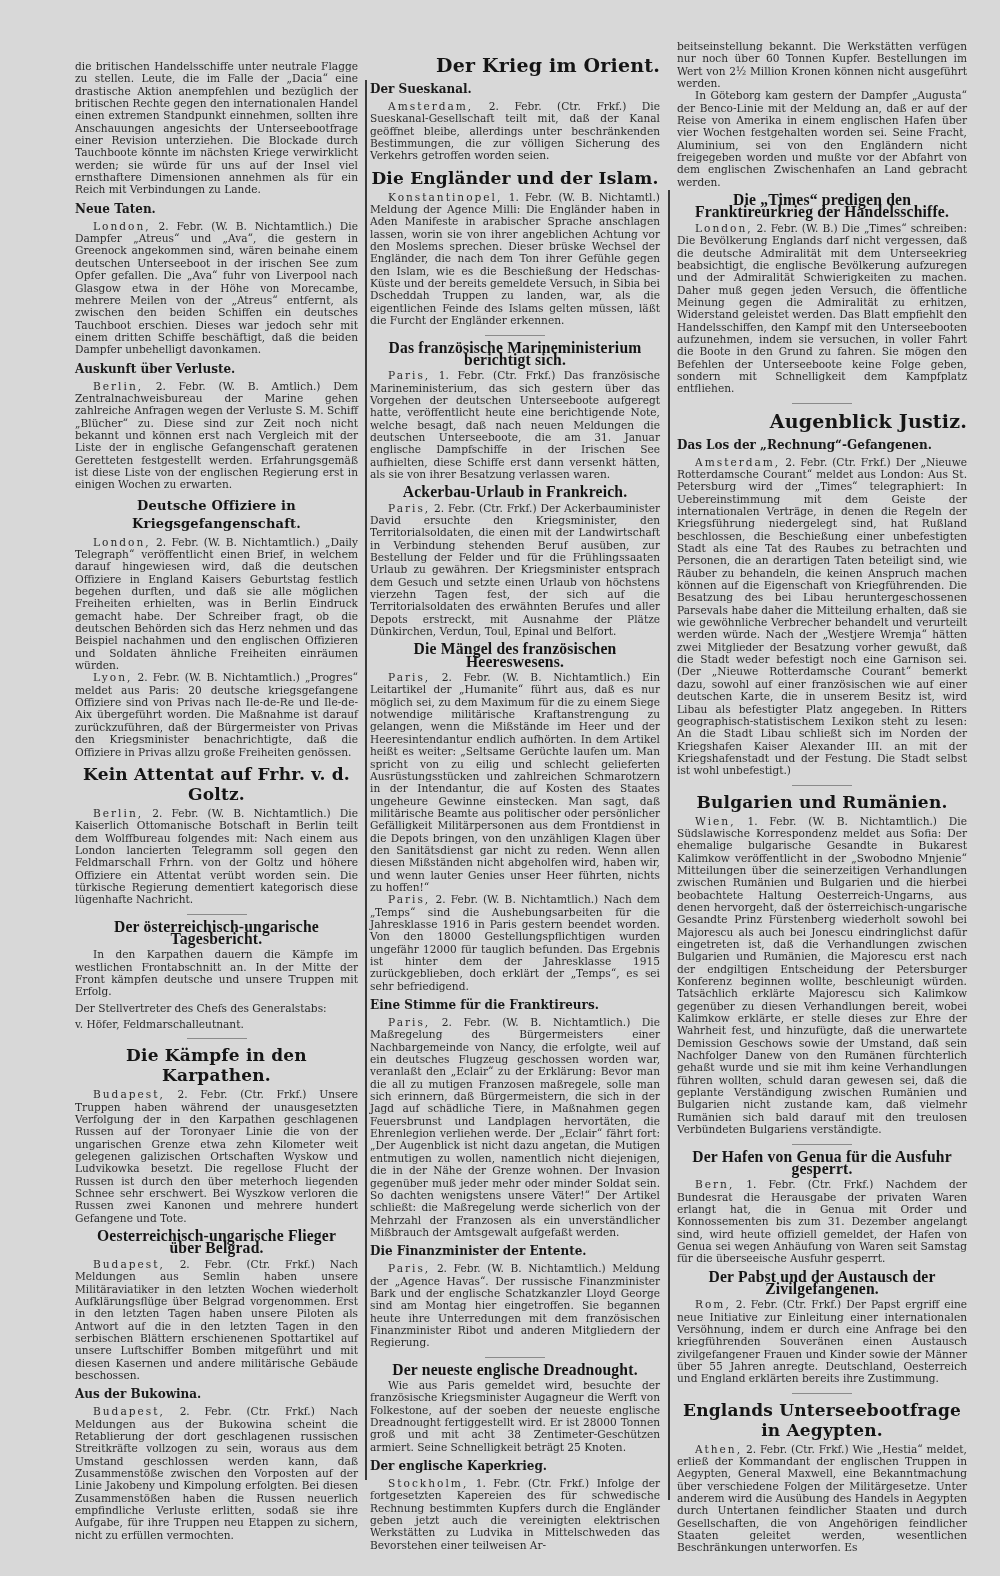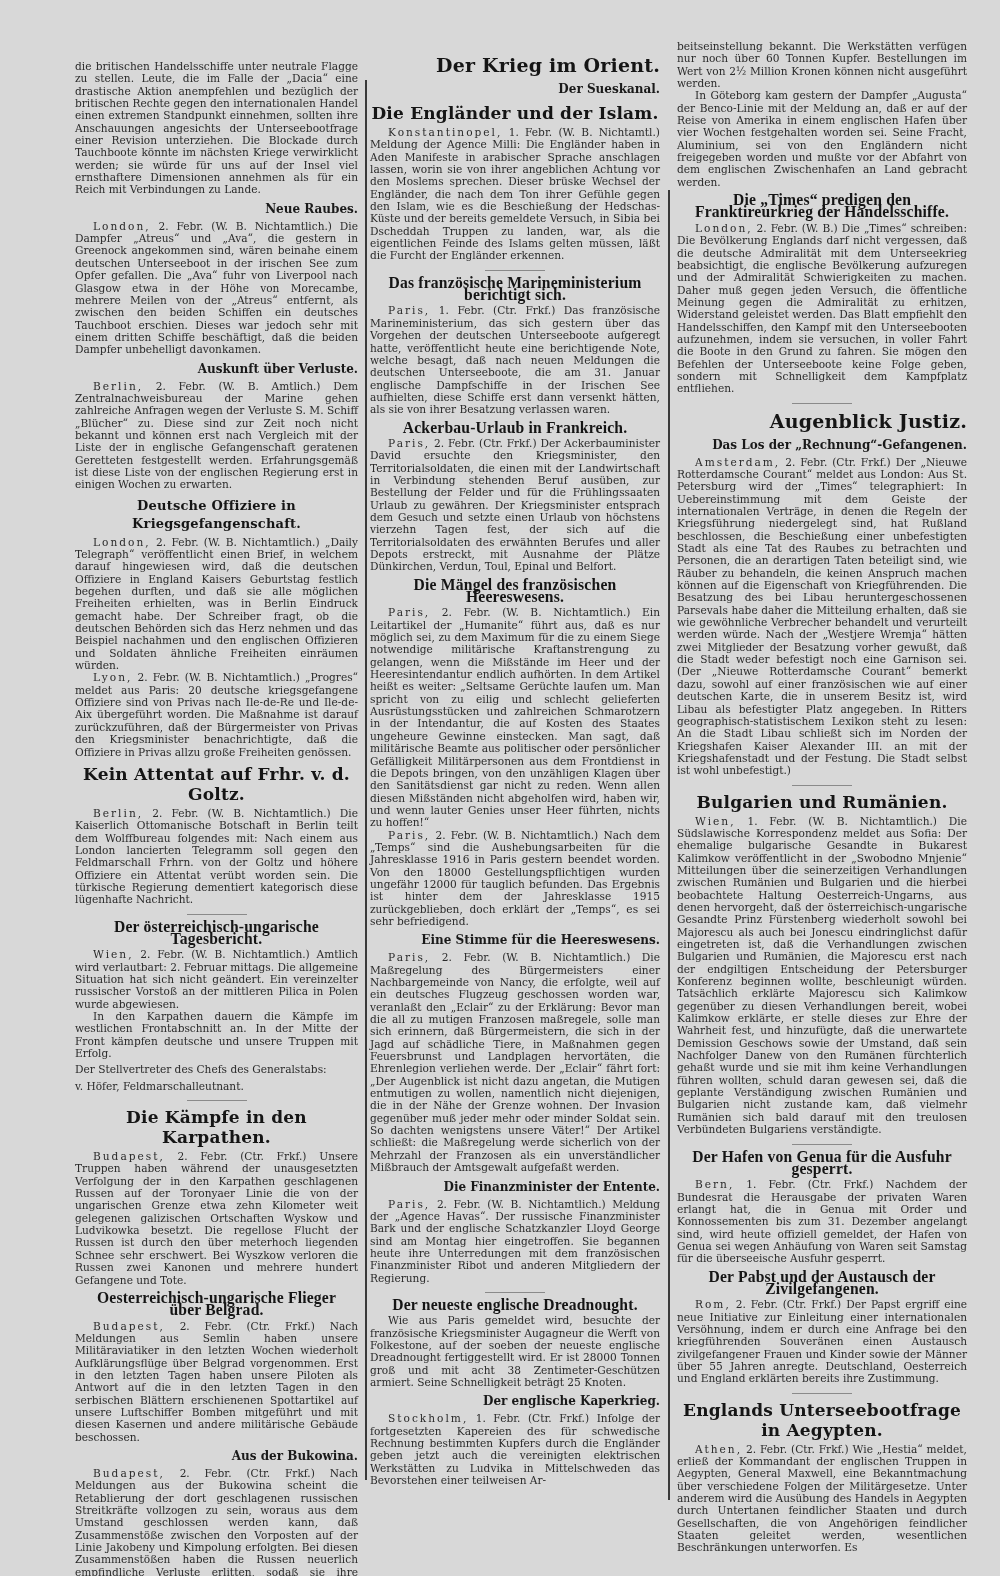--- a/index.html
+++ b/index.html
@@ -31,72 +31,72 @@
   h2 {
     font-family: "DejaVu Serif", serif; font-weight: bold;
     text-align: center; margin: 6px 0 3px 0; letter-spacing: 0.2px;
     color: #151515;
   }
   h2.l { font-size: 17px; line-height: 20px; text-align: center; }
   h2.xl { font-size: 19px; line-height: 22px; text-align: right; }
   h2.m { font-size: 13px; line-height: 18px; }
   h2.cond { font-family: "Liberation Serif", serif; font-size: 17px; transform: scaleX(0.92); }
   h3 {
-    font-weight: bold; text-align: right; font-size: 12px; line-height: 15px;
+    font-weight: bold; text-align: left; font-size: 12px; line-height: 15px;
     margin: 6px 0 3px 0; color: #1a1a1a;
   }
   .sep { width: 60px; height: 1px; background: #8a8a8a; margin: 8px auto 6px auto; }
   .dateline { letter-spacing: 2px; }
   .sig { text-align: left; text-indent: 0; margin-top: 4px; }
 </style>
 </head>
 <body>
 
 <div class="page">
   <div class="rule rule-1"></div>
   <div class="rule rule-2"></div>
   <div class="col col-left">
       <p class="noindent"><span>die britischen Handelsschiffe unter neutrale Flagge zu stellen. Leute, die im Falle der „Dacia“ eine drastische Aktion anempfehlen und bezüglich der britischen Rechte gegen den internationalen Handel einen extremen Standpunkt einnehmen, sollten ihre Anschauungen angesichts der Unterseebootfrage einer Revision unterziehen. Die Blockade durch Tauchboote könnte im nächsten Kriege verwirklicht werden; sie würde für uns auf der Insel viel ernsthaftere Dimensionen annehmen als für ein Reich mit Verbindungen zu Lande.</span></p>
-      <h3>Neue Raubes.</h3>
+      <h3>Neue Taten.</h3>
       <p><span class="dateline">London,</span><span> 2. Febr. (W. B. Nichtamtlich.) Die Dampfer „Atreus“ und „Ava“, die gestern in Greenock angekommen sind, wären beinahe einem deutschen Unterseeboot in der irischen See zum Opfer gefallen. Die „Ava“ fuhr von Liverpool nach Glasgow etwa in der Höhe von Morecambe, mehrere Meilen von der „Atreus“ entfernt, als zwischen den beiden Schiffen ein deutsches Tauchboot erschien. Dieses war jedoch sehr mit einem dritten Schiffe beschäftigt, daß die beiden Dampfer unbehelligt davonkamen.</span></p>
       <h3>Auskunft über Verluste.</h3>
       <p><span class="dateline">Berlin,</span><span> 2. Febr. (W. B. Amtlich.) Dem Zentralnachweisbureau der Marine gehen zahlreiche Anfragen wegen der Verluste S. M. Schiff „Blücher“ zu. Diese sind zur Zeit noch nicht bekannt und können erst nach Vergleich mit der Liste der in englische Gefangenschaft geratenen Geretteten festgestellt werden. Erfahrungsgemäß ist diese Liste von der englischen Regierung erst in einigen Wochen zu erwarten.</span></p>
       <h2 class="m">Deutsche Offiziere in Kriegsgefangenschaft.</h2>
       <p><span class="dateline">London,</span><span> 2. Febr. (W. B. Nichtamtlich.) „Daily Telegraph“ veröffentlicht einen Brief, in welchem darauf hingewiesen wird, daß die deutschen Offiziere in England Kaisers Geburtstag festlich begehen durften, und daß sie alle möglichen Freiheiten erhielten, was in Berlin Eindruck gemacht habe. Der Schreiber fragt, ob die deutschen Behörden sich das Herz nehmen und das Beispiel nachahmen und den englischen Offizieren und Soldaten ähnliche Freiheiten einräumen würden.</span></p>
       <p><span class="dateline">Lyon,</span><span> 2. Febr. (W. B. Nichtamtlich.) „Progres“ meldet aus Paris: 20 deutsche kriegsgefangene Offiziere sind von Privas nach Ile-de-Re und Ile-de-Aix übergeführt worden. Die Maßnahme ist darauf zurückzuführen, daß der Bürgermeister von Privas den Kriegsminister benachrichtigte, daß die Offiziere in Privas allzu große Freiheiten genössen.</span></p>
       <h2 class="l">Kein Attentat auf Frhr. v. d. Goltz.</h2>
       <p><span class="dateline">Berlin,</span><span> 2. Febr. (W. B. Nichtamtlich.) Die Kaiserlich Ottomanische Botschaft in Berlin teilt dem Wolffbureau folgendes mit: Nach einem aus London lancierten Telegramm soll gegen den Feldmarschall Frhrn. von der Goltz und höhere Offiziere ein Attentat verübt worden sein. Die türkische Regierung dementiert kategorisch diese lügenhafte Nachricht.</span></p>
       <div class="sep"></div>
       <h2 class="cond">Der österreichisch-ungarische Tagesbericht.</h2>
-      <p><span class="dateline">Wien,</span><span> 2. Febr. (W. B. Nichtamtlich.) Amtlich wird verlautbart: 2. Februar mittags. Die allgemeine Situation hat sich nicht geändert. Ein vereinzelter russischer Vorstoß an der mittleren Pilica in Polen wurde abgewiesen.</span></p>
       <p><span>In den Karpathen dauern die Kämpfe im westlichen Frontabschnitt an. In der Mitte der Front kämpfen deutsche und unsere Truppen mit Erfolg.</span></p>
       <p class="sig">Der Stellvertreter des Chefs des Generalstabs:</p>
       <p class="sig">v. Höfer, Feldmarschalleutnant.</p>
       <div class="sep"></div>
       <h2 class="l">Die Kämpfe in den Karpathen.</h2>
       <p><span class="dateline">Budapest,</span><span> 2. Febr. (Ctr. Frkf.) Unsere Truppen haben während der unausgesetzten Verfolgung der in den Karpathen geschlagenen Russen auf der Toronyaer Linie die von der ungarischen Grenze etwa zehn Kilometer weit gelegenen galizischen Ortschaften Wyskow und Ludvikowka besetzt. Die regellose Flucht der Russen ist durch den über meterhoch liegenden Schnee sehr erschwert. Bei Wyszkow verloren die Russen zwei Kanonen und mehrere hundert Gefangene und Tote.</span></p>
       <h2 class="cond">Oesterreichisch-ungarische Flieger über Belgrad.</h2>
       <p><span class="dateline">Budapest,</span><span> 2. Febr. (Ctr. Frkf.) Nach Meldungen aus Semlin haben unsere Militäraviatiker in den letzten Wochen wiederholt Aufklärungsflüge über Belgrad vorgenommen. Erst in den letzten Tagen haben unsere Piloten als Antwort auf die in den letzten Tagen in den serbischen Blättern erschienenen Spottartikel auf unsere Luftschiffer Bomben mitgeführt und mit diesen Kasernen und andere militärische Gebäude beschossen.</span></p>
       <h3>Aus der Bukowina.</h3>
       <p><span class="dateline">Budapest,</span><span> 2. Febr. (Ctr. Frkf.) Nach Meldungen aus der Bukowina scheint die Retablierung der dort geschlagenen russischen Streitkräfte vollzogen zu sein, woraus aus dem Umstand geschlossen werden kann, daß Zusammenstöße zwischen den Vorposten auf der Linie Jakobeny und Kimpolung erfolgten. Bei diesen Zusammenstößen haben die Russen neuerlich empfindliche Verluste erlitten, sodaß sie ihre Aufgabe, für ihre Truppen neu Etappen zu sichern, nicht zu erfüllen vermochten.</span></p>
     </div>
   <div class="col col-mid">
       <h2 class="xl">Der Krieg im Orient.</h2>
       <h3>Der Sueskanal.</h3>
+      <p><span class="dateline">Amsterdam,</span><span> 2. Febr. (Ctr. Frkf.) Die Sueskanal-Gesellschaft teilt mit, daß der Kanal geöffnet bleibe, allerdings unter beschränkenden Bestimmungen, die zur völligen Sicherung des Verkehrs getroffen worden seien.</span></p>
       <h2 class="l">Die Engländer und der Islam.</h2>
       <p><span class="dateline">Konstantinopel,</span><span> 1. Febr. (W. B. Nichtamtl.) Meldung der Agence Milli: Die Engländer haben in Aden Manifeste in arabischer Sprache anschlagen lassen, worin sie von ihrer angeblichen Achtung vor den Moslems sprechen. Dieser brüske Wechsel der Engländer, die nach dem Ton ihrer Gefühle gegen den Islam, wie es die Beschießung der Hedschas-Küste und der bereits gemeldete Versuch, in Sibia bei Dscheddah Truppen zu landen, war, als die eigentlichen Feinde des Islams gelten müssen, läßt die Furcht der Engländer erkennen.</span></p>
       <div class="sep"></div>
       <h2 class="cond">Das französische Marineministerium berichtigt sich.</h2>
       <p><span class="dateline">Paris,</span><span> 1. Febr. (Ctr. Frkf.) Das französische Marineministerium, das sich gestern über das Vorgehen der deutschen Unterseeboote aufgeregt hatte, veröffentlicht heute eine berichtigende Note, welche besagt, daß nach neuen Meldungen die deutschen Unterseeboote, die am 31. Januar englische Dampfschiffe in der Irischen See aufhielten, diese Schiffe erst dann versenkt hätten, als sie von ihrer Besatzung verlassen waren.</span></p>
       <h2 class="cond">Ackerbau-Urlaub in Frankreich.</h2>
       <p><span class="dateline">Paris,</span><span> 2. Febr. (Ctr. Frkf.) Der Ackerbauminister David ersuchte den Kriegsminister, den Territorialsoldaten, die einen mit der Landwirtschaft in Verbindung stehenden Beruf ausüben, zur Bestellung der Felder und für die Frühlingssaaten Urlaub zu gewähren. Der Kriegsminister entsprach dem Gesuch und setzte einen Urlaub von höchstens vierzehn Tagen fest, der sich auf die Territorialsoldaten des erwähnten Berufes und aller Depots erstreckt, mit Ausnahme der Plätze Dünkirchen, Verdun, Toul, Epinal und Belfort.</span></p>
       <h2 class="cond">Die Mängel des französischen Heereswesens.</h2>
       <p><span class="dateline">Paris,</span><span> 2. Febr. (W. B. Nichtamtlich.) Ein Leitartikel der „Humanite“ führt aus, daß es nur möglich sei, zu dem Maximum für die zu einem Siege notwendige militärische Kraftanstrengung zu gelangen, wenn die Mißstände im Heer und der Heeresintendantur endlich aufhörten. In dem Artikel heißt es weiter: „Seltsame Gerüchte laufen um. Man spricht von zu eilig und schlecht gelieferten Ausrüstungsstücken und zahlreichen Schmarotzern in der Intendantur, die auf Kosten des Staates ungeheure Gewinne einstecken. Man sagt, daß militärische Beamte aus politischer oder persönlicher Gefälligkeit Militärpersonen aus dem Frontdienst in die Depots bringen, von den unzähligen Klagen über den Sanitätsdienst gar nicht zu reden. Wenn allen diesen Mißständen nicht abgeholfen wird, haben wir, und wenn lauter Genies unser Heer führten, nichts zu hoffen!“</span></p>
       <p><span class="dateline">Paris,</span><span> 2. Febr. (W. B. Nichtamtlich.) Nach dem „Temps“ sind die Aushebungsarbeiten für die Jahresklasse 1916 in Paris gestern beendet worden. Von den 18000 Gestellungspflichtigen wurden ungefähr 12000 für tauglich befunden. Das Ergebnis ist hinter dem der Jahresklasse 1915 zurückgeblieben, doch erklärt der „Temps“, es sei sehr befriedigend.</span></p>
-      <h3>Eine Stimme für die Heereswesens.</h3>
+      <h3>Eine Stimme für die Franktireurs.</h3>
       <p><span class="dateline">Paris,</span><span> 2. Febr. (W. B. Nichtamtlich.) Die Maßregelung des Bürgermeisters einer Nachbargemeinde von Nancy, die erfolgte, weil auf ein deutsches Flugzeug geschossen worden war, veranlaßt den „Eclair“ zu der Erklärung: Bevor man die all zu mutigen Franzosen maßregele, solle man sich erinnern, daß Bürgermeistern, die sich in der Jagd auf schädliche Tiere, in Maßnahmen gegen Feuersbrunst und Landplagen hervortäten, die Ehrenlegion verliehen werde. Der „Eclair“ fährt fort: „Der Augenblick ist nicht dazu angetan, die Mutigen entmutigen zu wollen, namentlich nicht diejenigen, die in der Nähe der Grenze wohnen. Der Invasion gegenüber muß jeder mehr oder minder Soldat sein. So dachten wenigstens unsere Väter!“ Der Artikel schließt: die Maßregelung werde sicherlich von der Mehrzahl der Franzosen als ein unverständlicher Mißbrauch der Amtsgewalt aufgefaßt werden.</span></p>
       <h3>Die Finanzminister der Entente.</h3>
       <p><span class="dateline">Paris,</span><span> 2. Febr. (W. B. Nichtamtlich.) Meldung der „Agence Havas“. Der russische Finanzminister Bark und der englische Schatzkanzler Lloyd George sind am Montag hier eingetroffen. Sie begannen heute ihre Unterredungen mit dem französischen Finanzminister Ribot und anderen Mitgliedern der Regierung.</span></p>
       <div class="sep"></div>
       <h2 class="cond">Der neueste englische Dreadnought.</h2>
       <p><span>Wie aus Paris gemeldet wird, besuchte der französische Kriegsminister Augagneur die Werft von Folkestone, auf der soeben der neueste englische Dreadnought fertiggestellt wird. Er ist 28000 Tonnen groß und mit acht 38 Zentimeter-Geschützen armiert. Seine Schnelligkeit beträgt 25 Knoten.</span></p>
       <h3>Der englische Kaperkrieg.</h3>
       <p><span class="dateline">Stockholm,</span><span> 1. Febr. (Ctr. Frkf.) Infolge der fortgesetzten Kapereien des für schwedische Rechnung bestimmten Kupfers durch die Engländer geben jetzt auch die vereinigten elektrischen Werkstätten zu Ludvika in Mittelschweden das Bevorstehen einer teilweisen Ar-</span></p>
     </div>
   <div class="col col-right">

